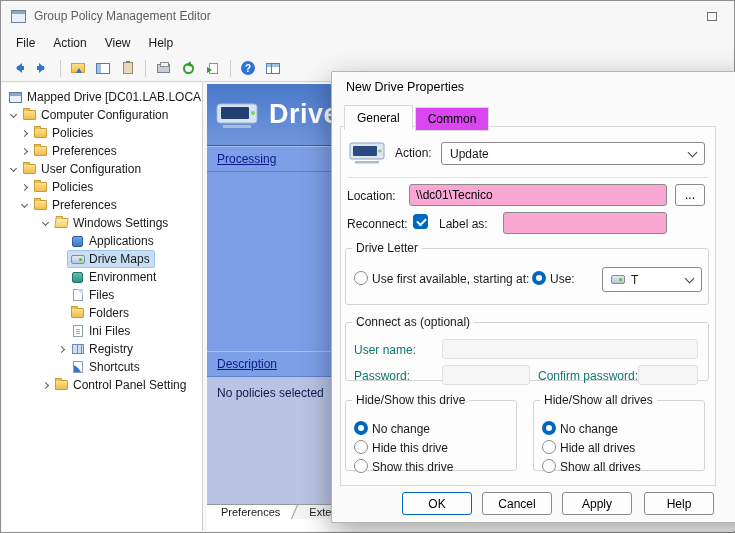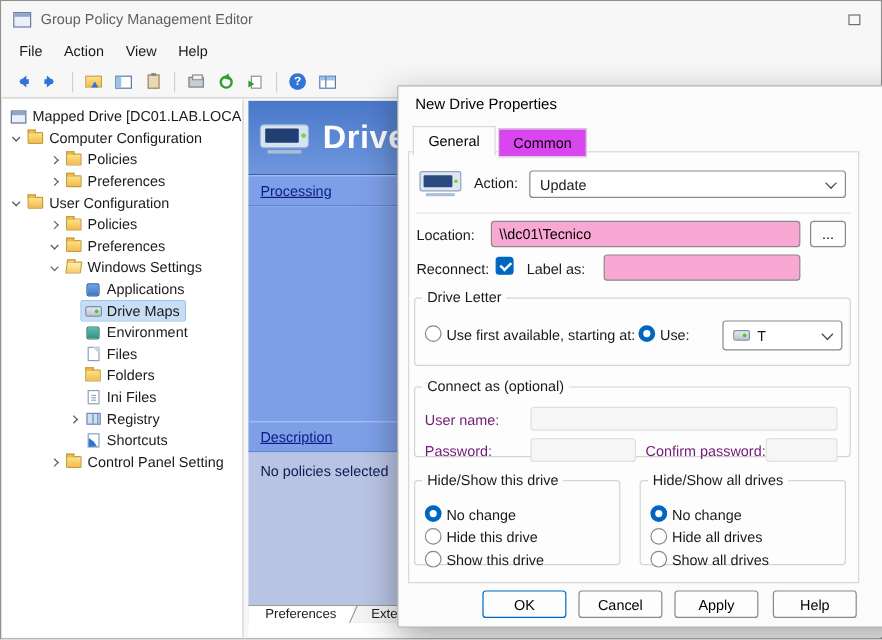--- a/index.html
+++ b/index.html
@@ -44,21 +44,21 @@
   .ic-export::after { content:""; position:absolute; left:-3px; bottom:0; border:3px solid transparent; border-left:5px solid #2f9e2f; }
   .ic-help { width:14px; height:14px; border-radius:50%; background:#2e75d6; color:#fff; font-size:10px; font-weight:bold; display:flex; align-items:center; justify-content:center; }
   .ic-help::before { content:"?"; }
   .ic-table { width:14px; height:11px; border:1px solid #5a7aa8; background:#fff; position:relative; display:block; }
   .ic-table::before { content:""; position:absolute; left:0; right:0; top:0; height:3px; background:#9ec1e8; }
   .ic-table::after { content:""; position:absolute; left:4px; top:0; bottom:0; width:1px; background:#5a7aa8; }
 
   
   .tree { position:absolute; left:1px; top:82px; width:201px; bottom:1px; background:#fff; border-right:1px solid #cfcfcf; overflow:hidden; padding-top:5px; }
   .trow { height:18px; display:flex; align-items:center; white-space:nowrap; }
-  .lv0 { padding-left:4px;align-items:center; } .lv1 { padding-left:4px; } .lv2 { padding-left:36px; } .lv3 { padding-left:36px; } .lv4 { padding-left:52px; }
+  .lv0 { padding-left:4px;align-items:center; } .lv1 { padding-left:4px; } .lv2 { padding-left:15px; } .lv3 { padding-left:36px; } .lv4 { padding-left:52px; }
   .chev { width:14px; display:flex; align-items:center; justify-content:center; flex:0 0 14px; background:transparent; border:none; }
   .chev i { display:block; width:5px; height:5px; border-right:1.4px solid #595959; border-bottom:1.4px solid #595959; }
   .chev.col i { transform:rotate(-45deg); }
   .chev.exp i { transform:rotate(45deg); margin-top:-2px; }
   .chevsp { width:14px; flex:0 0 14px; }
   .selwrap { display:flex; align-items:center; gap:4px; padding:1px 4px 1px 2px; border-radius:1px; }
   .trow.sel .selwrap { background:#c7def5; outline:1px solid #9cc3ea; }
   .tico { width:15px; display:flex; align-items:center; justify-content:center; flex:0 0 15px; }
 
   .ifold { width:13px; height:10px; background:linear-gradient(#ffe08a,#f0bd4c); border:1px solid #c79d35; border-radius:1px; position:relative; }
@@ -97,21 +97,21 @@
   
   .dialog { position:absolute; left:330px; top:70px; width:432px; height:452px; background:#fbfbfb; border:1px solid #b4b4b4; border-radius:2px; box-shadow:0 10px 30px rgba(0,0,0,0.35); z-index:10; }
   .dtitle { height:30px; display:flex; align-items:center; padding-left:14px; font-size:12.5px; color:#000; }
   .dclose { position:absolute; right:6px; top:4px; width:26px; height:22px; background:transparent; border:none; font-size:15px; color:#222; display:flex; align-items:center; justify-content:center; }
   .dtabs { position:absolute; left:12px; top:33px; display:flex;align-items:center; }
   .dtab { padding:4px 12px 4px; background:#d946ef; border:1px solid #d8d8d8; margin-right:2px; position:relative; z-index:2; top:1px; font:inherit; }
   .dtab.active { background:#fdfdfd; border-bottom-color:#fdfdfd; top:0; padding:5px 12px 4px; }
   .dpanel { position:absolute; left:8px; top:54px; width:376px; height:360px; background:#fdfdfd; border:1px solid #d8d8d8; }
 
   .alab { position:absolute; white-space:nowrap; }
-  .dimlab { color:#701a75; }
+  .dimlab { color:#0f766e; }
   .dinput { position:absolute; border:1px solid #8a8a8a; border-radius:3px; background:#f9a8d4; font:inherit; padding:0 6px; }
   .dinput:disabled, .dinput.dis { background:#f6f6f6; border-color:#e0e0e0; }
   .dselect { position:absolute; border:1px solid #8a8a8a; border-radius:3px; background:#fff; display:flex; align-items:center; padding:0 8px; gap:6px; font:inherit; }
   .chevd { width:7px; height:7px; border-right:1.4px solid #444; border-bottom:1.4px solid #444; transform:rotate(45deg); margin-left:auto; margin-top:-3px; flex:0 0 7px; }
   .browse { position:absolute; border:1px solid #8a8a8a; border-radius:3px; background:#fdfdfd; font:inherit; }
 
   .drive-svg { display:block; }
   .divider { position:absolute; height:1px; background:#e4e4e4; }
 
   fieldset.grp { position:absolute; border:1px solid #d4d4d4; border-radius:3px; }

